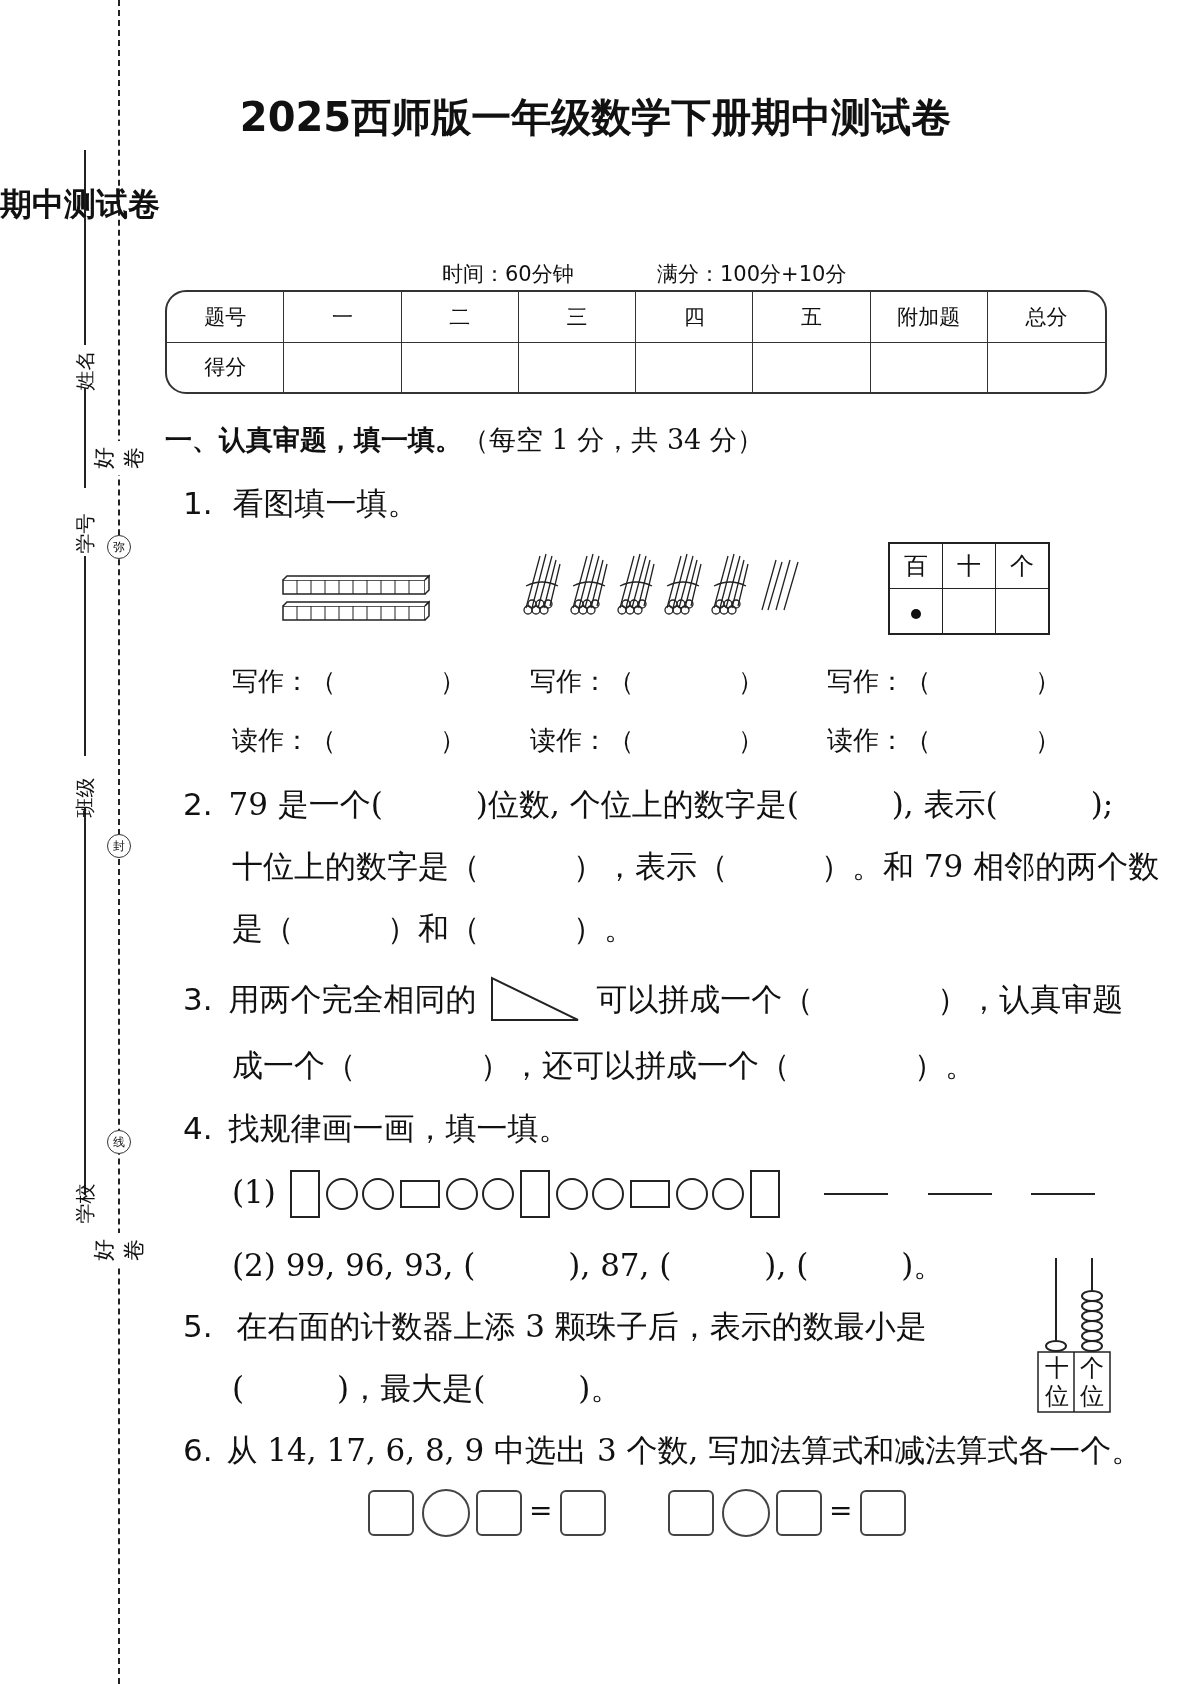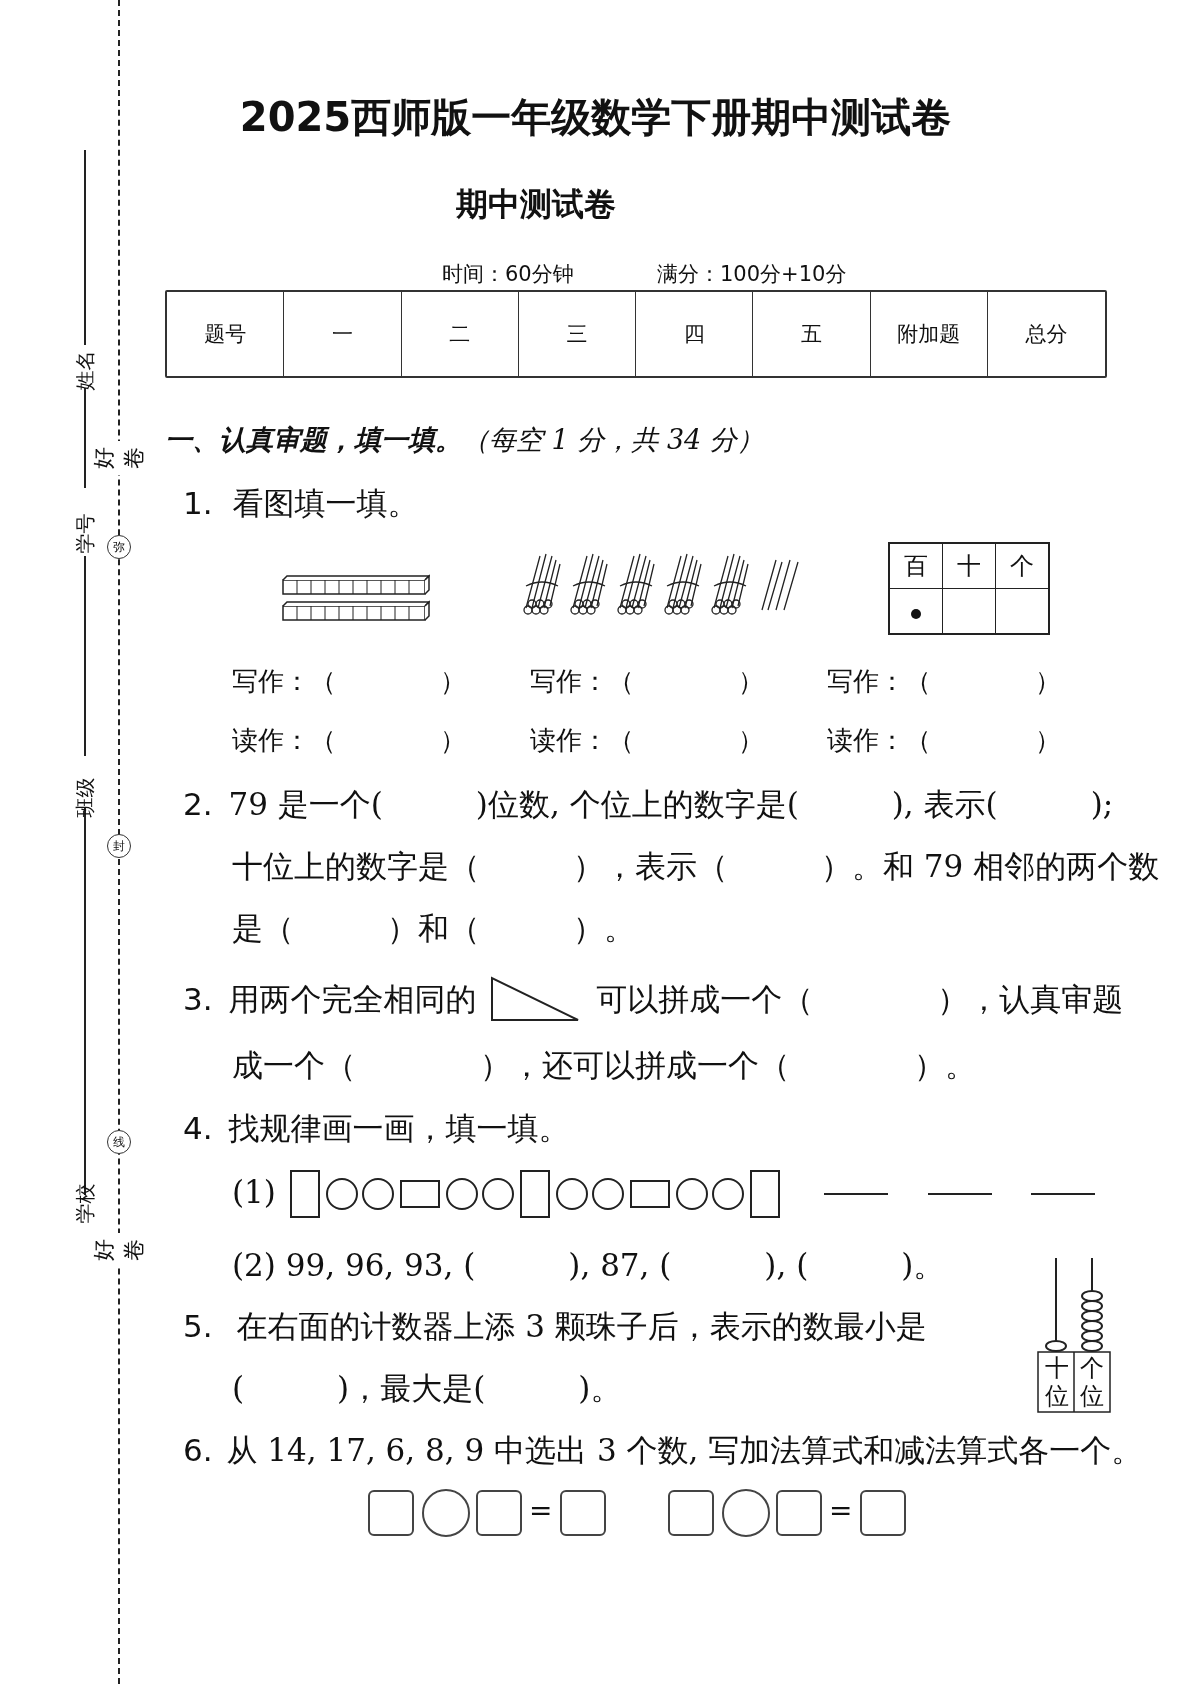--- a/index.html
+++ b/index.html
@@ -13,32 +13,32 @@
   .vlabel { position: absolute; left: 60px; width: 50px; transform: rotate(-90deg);
             font-size: 20px; text-align: center; font-family: "DejaVu Sans", sans-serif; }
   .seal { position: absolute; left: 107px; width: 22px; height: 22px; border: 1.5px solid #333;
           border-radius: 50%; background: #fff; font-size: 12px; text-align: center; line-height: 22px;
           font-family: "DejaVu Sans", sans-serif; }
   .seal-word { position: absolute; left: 102px; width: 34px; transform: rotate(-90deg); font-size: 22px;
                background:#fff; text-align:center; font-family: "DejaVu Serif", serif; }
 
   .title { left: 0; width: 1191px; top: 90px; text-align: center; font-size: 40px; font-weight: bold;
            font-family: "DejaVu Sans", sans-serif; letter-spacing: 0px; }
-  .subtitle { left: 0; width: 1072px; top: 183px; text-align: center; font-size: 32px; font-weight: bold;
+  .subtitle { left: 0; width: 1072px; top: 183px; text-align: left; font-size: 32px; font-weight: bold;
               font-family: "DejaVu Sans", sans-serif; }
   .meta { top: 260px; font-size: 21px; font-weight: normal; font-family: "DejaVu Sans", sans-serif; }
 
-  table.score { position: absolute; left: 165px; top: 290px; width: 942px; height: 88px;
-                border-collapse: separate; border-spacing: 0; border: 2px solid #333; border-radius: 2px;
+  table.score { position: absolute; left: 165px; top: 290px; width: 942px; height: 104px;
+                border-collapse: separate; border-spacing: 0; border: 2px solid #333; border-radius: 21px;
                 font-family: "DejaVu Sans", sans-serif; font-size: 21px; }
   table.score td { border-right: 1.5px solid #333; border-bottom: 1.5px solid #333; text-align: center; width: 12.5%; }
   table.score tr td:last-child { border-right: none; }
   table.score tr:last-child td { border-bottom: none; }
 
-  .section-head { left: 165px; top: 422px; font-size: 27px; font-family: "DejaVu Sans", sans-serif; font-weight: bold; font-style: italic; }
+  .section-head { left: 165px; top: 422px; font-size: 27px; font-family: "DejaVu Sans", sans-serif; font-weight: bold; }
   .section-head .note { font-weight: normal; font-family: "DejaVu Serif", serif; }
   .q { font-size: 31px; white-space: nowrap; }
   .qnum { font-family: "DejaVu Sans", sans-serif; }
 
   .row-line { font-size: 26px; white-space: pre; }
 
   
   table.pv { position: absolute; left: 888px; top: 542px; border-collapse: collapse; border: 2px solid #222; }
   table.pv td { width: 50px; height: 42px; border: 1.5px solid #222; text-align: center; font-size: 24px; }
   .dot { display: inline-block; width: 10px; height: 10px; border-radius: 50%; background: #111; }
@@ -83,20 +83,30 @@
   <tbody>
       <tr>
     <td>题号</td>
     <td>一</td>
     <td>二</td>
     <td>三</td>
     <td>四</td>
     <td>五</td>
     <td>附加题</td>
     <td>总分</td>
+  </tr>
+  <tr>
+    <td>得分</td>
+    <td></td>
+    <td></td>
+    <td></td>
+    <td></td>
+    <td></td>
+    <td></td>
+    <td></td>
   </tr>
 </tbody>
   </table>
 
 <div class="abs section-head">
   <span>一、认真审题，填一填。</span><span class="note">（每空 1 分，共 34 分）</span>
 </div>
 
 <div class="abs q" style="left:183px;top:483px">
   <span class="qnum">1.</span>

